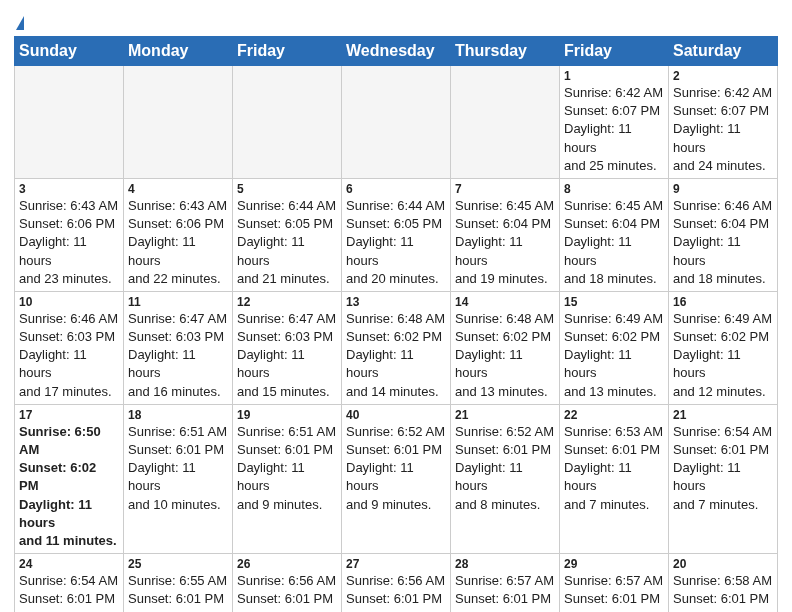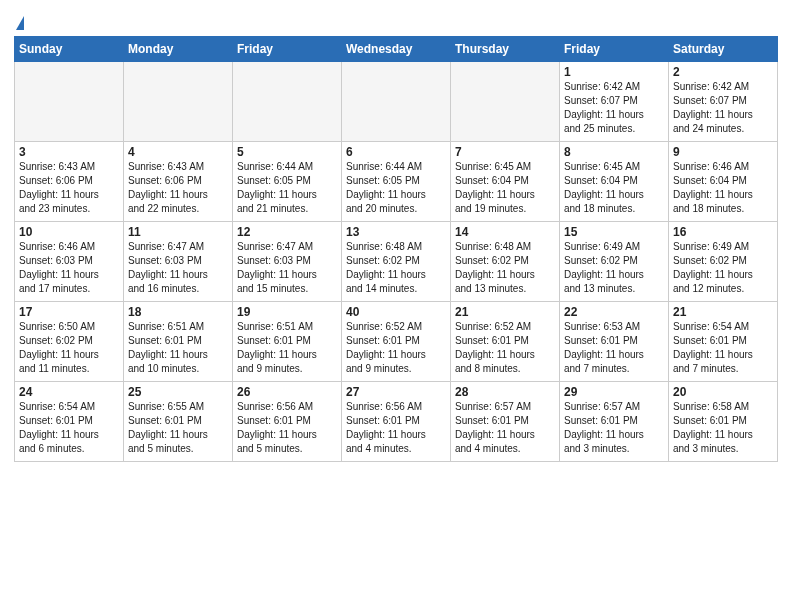--- a/index.html
+++ b/index.html
@@ -60,21 +60,21 @@
       margin-top: 2px;
     }
     table {
       width: 100%;
       border-collapse: collapse;
       table-layout: fixed;
     }
     th {
       background-color: #2a6db5;
       color: #fff;
-      font-size: 12px;
+      font-size: 16px;
       font-weight: bold;
       padding: 5px 4px;
       text-align: left;
       border: 1px solid #2a6db5;
     }
     td {
       border: 1px solid #ccc;
       vertical-align: top;
       padding: 3px 4px;
       font-size: 9.5px;
@@ -85,21 +85,21 @@
     td.empty {
       background: #f5f5f5;
     }
     .day-num {
       font-size: 12px;
       font-weight: bold;
       display: block;
       margin-bottom: 1px;
     }
     .day-info {
-      font-size: 10px;
+      font-size: 13px;
       line-height: 1.4;
       color: #222;
     }
     tr:nth-child(even) td:not(.empty) {
       background: #fff;
     }
     .row-shade td {
       background: #f0f4fa;
     }
   </style>
@@ -253,21 +253,21 @@
             <span class="day-num">16</span>
             <div class="day-info" style="white-space: pre-line;">Sunrise: 6:49 AM
 Sunset: 6:02 PM
 Daylight: 11 hours
 and 12 minutes.</div>
           </td>
         </tr>
         <tr class="row-shade">
           <td>
             <span class="day-num">17</span>
-            <div class="day-info" style="white-space: pre-line;">Sunrise: 6:50 AM
+            <div class="day-info" style="white-space: pre-line; font-weight: bold;">Sunrise: 6:50 AM
 Sunset: 6:02 PM
 Daylight: 11 hours
 and 11 minutes.</div>
           </td>
           <td>
             <span class="day-num">18</span>
             <div class="day-info" style="white-space: pre-line;">Sunrise: 6:51 AM
 Sunset: 6:01 PM
 Daylight: 11 hours
 and 10 minutes.</div>

